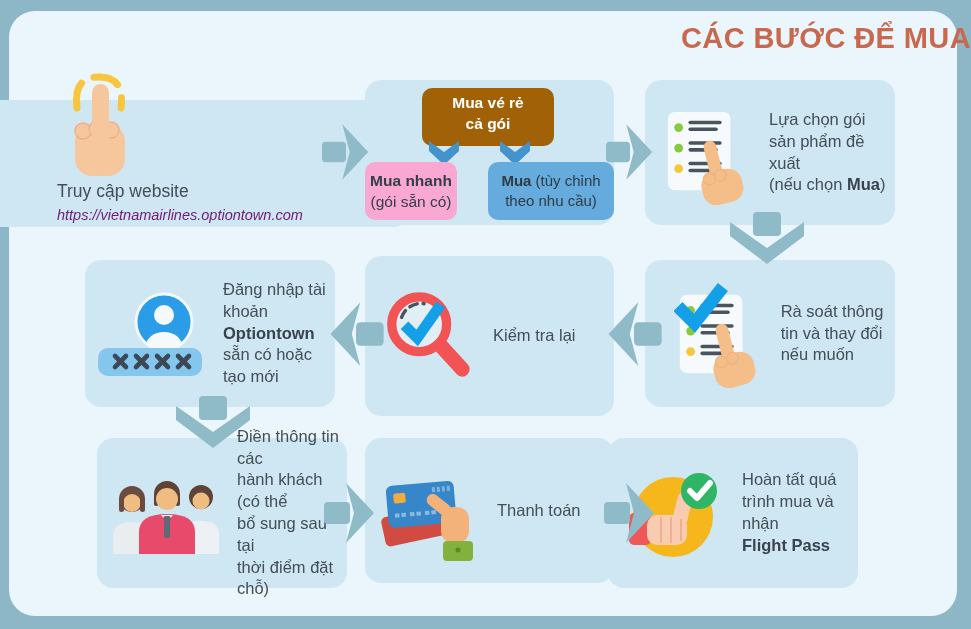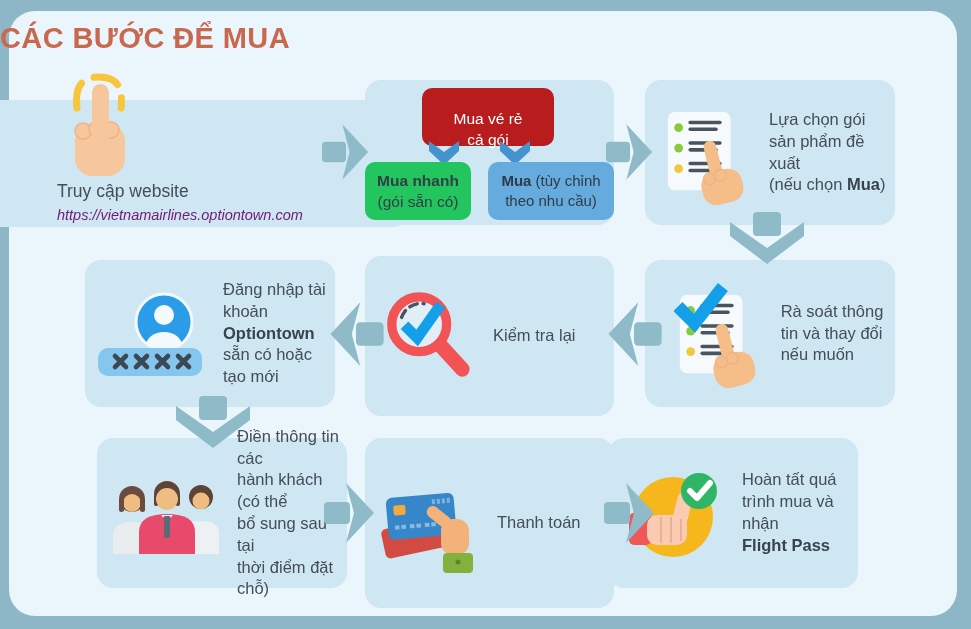--- a/index.html
+++ b/index.html
@@ -1,52 +1,52 @@
 <!DOCTYPE html>
 <html><head>
 <meta charset="utf-8">
 <style>
   html,body{margin:0;padding:0;}
   body{font-family:"Liberation Sans","DejaVu Sans",sans-serif;}
   #root{position:relative;width:971px;height:629px;background:#8db7c7;overflow:hidden;}
   #panel{position:absolute;left:9px;top:11px;width:948px;height:605px;background:#ebf6fc;border-radius:26px;}
-  .title{position:absolute;left:0;top:22px;width:100%;text-align:left;
+  .title{position:absolute;left:0;top:22px;width:100%;text-align:right;
          font-size:29px;font-weight:800;letter-spacing:.4px;color:#c8684e;}
   .card{position:absolute;background:#cfe7f3;border-radius:16px;display:flex;align-items:center;
         color:#434e57;font-size:16.5px;line-height:1.32;font-weight:500;}
   .txt{white-space:pre-line;}
   .txt b{font-weight:bold;color:#38434d;}
   
   .c1{left:0;top:100px;width:374px;height:127px;border-radius:0 16px 16px 0;padding-left:36px;}
   .c2{left:365px;top:80px;width:249px;height:145px;}
   .c3{left:645px;top:80px;width:250px;height:145px;}
   .c4{left:85px;top:260px;width:250px;height:147px;}
   .c5{left:365px;top:256px;width:249px;height:160px;}
   .c6{left:645px;top:260px;width:250px;height:147px;justify-content:center;}
   .c7{left:97px;top:438px;width:250px;height:150px;}
-  .c8{left:365px;top:438px;width:249px;height:170px;}
+  .c8{left:365px;top:438px;width:249px;height:145px;}
   .c9{left:608px;top:438px;width:250px;height:150px;}
   .iconbox{flex:0 0 auto;display:flex;justify-content:center;align-items:center;}
   .c3 .iconbox,.c6 .iconbox{width:124px;}
   .c4 .iconbox{width:138px;}
   .c5 .iconbox{width:128px;}
   .c7 .iconbox{width:140px;}
   .c8 .iconbox{width:132px;}
   .c9 .iconbox{width:134px;}
   
   .c1-icon{position:absolute;left:56px;top:-28px;}
   .c1-text{position:absolute;left:57px;top:80px;}
   .c1-label{font-size:17.5px;}
   .c1-url{font-size:14.5px;font-style:italic;margin-top:3px;color:#701a75;}
   
   .c2{display:block;}
   .btn{position:absolute;border-radius:10px;text-align:center;}
-  .btn-bundle{left:57px;top:8px;width:132px;height:58px;background:#b91c1c;color:#ffffff;
-              font-weight:normal;font-size:15.5px;line-height:1.35;white-space:pre-line;padding-top:21px;box-sizing:border-box;}
-  .btn-quick{left:0;top:82px;width:106px;height:58px;background:#22c55e;color:#333e46;
+  .btn-bundle{left:57px;top:8px;width:132px;height:58px;background:#a16207;color:#ffffff;
+              font-weight:bold;font-size:15.5px;line-height:1.35;white-space:pre-line;padding-top:5px;box-sizing:border-box;}
+  .btn-quick{left:0;top:82px;width:92px;height:58px;background:#f9a8d4;color:#333e46;
              font-size:15.5px;line-height:1.35;padding-top:9px;box-sizing:border-box;}
   .btn-custom{left:123px;top:82px;width:126px;height:58px;background:#66abdd;color:#2f3b46;
               font-size:15px;line-height:1.35;padding:9px 5px 8px 5px;box-sizing:border-box;}
   .chev{position:absolute;}
   .chev1{left:62px;top:59px;}
   .chev2{left:133px;top:59px;}
   .chev polygon{fill:#4593cc;}
   
   .arrow{position:absolute;z-index:3;}
   .arrow rect,.arrow polygon{fill:#8fbac8;}

